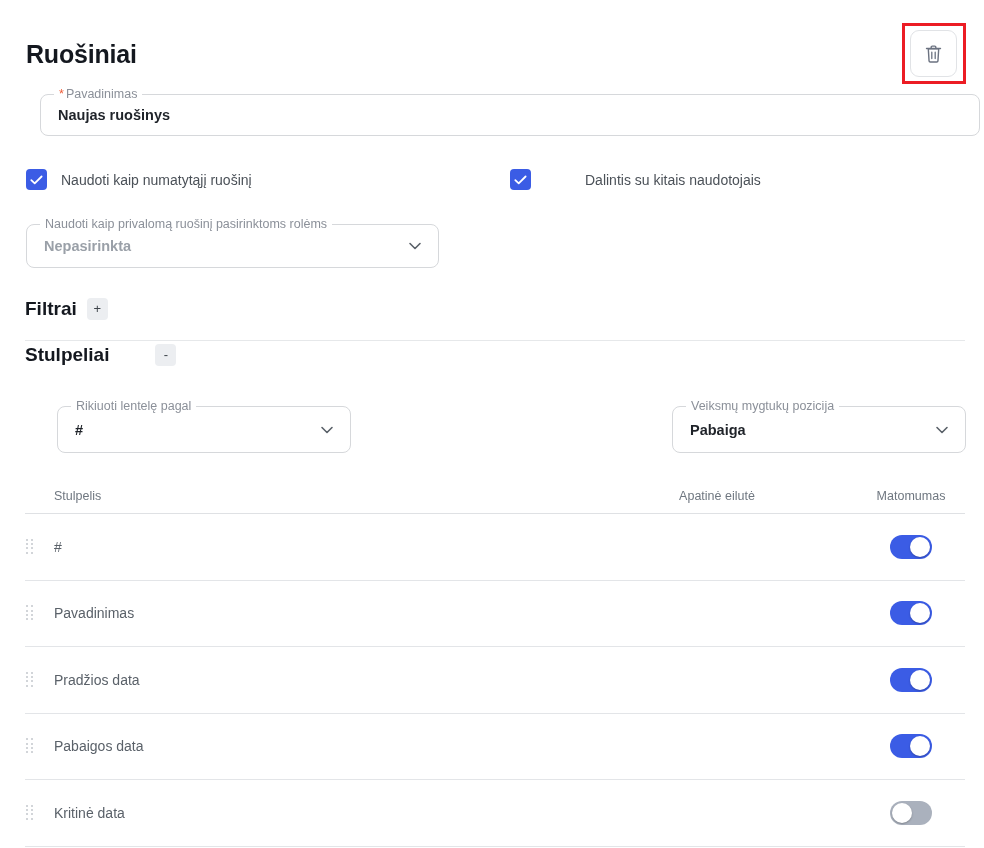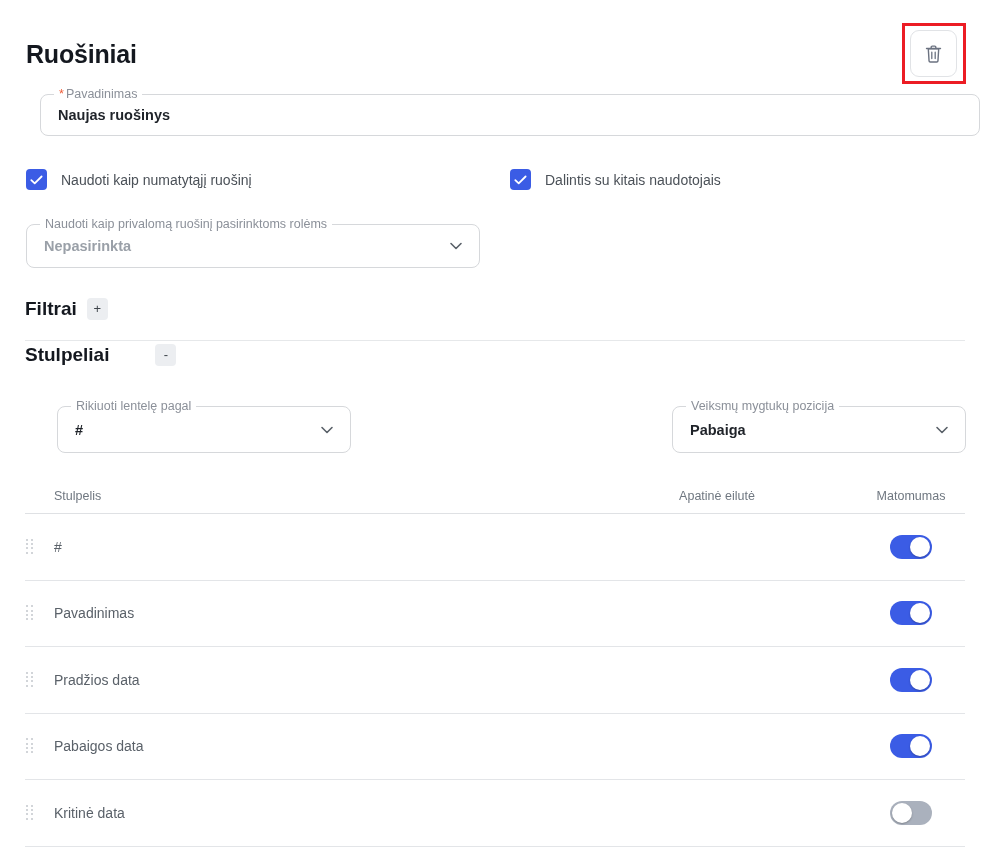--- a/index.html
+++ b/index.html
@@ -59,31 +59,31 @@
   }
   .field .value.muted { color: #9aa0a8; font-weight: 700; }
   .chevron {
     position: absolute; right: 14px; top: 50%;
     transform: translateY(-50%);
     width: 18px; height: 18px;
   }
   .chevron svg { display: block; }
 
   #title-field { left: 26px; top: 94px; width: 940px; height: 42px; margin-left: 14px; }
-  #roles-field { left: 26px; top: 224px; width: 454px; height: 44px; }
+  #roles-field { left: 26px; top: 224px; width: 413px; height: 44px; }
   #sort-field  { left: 25px; top: 406px; width: 294px; height: 47px; margin-left: 32px; }
   #order-field { left: 349px; top: 406px; width: 294px; height: 47px; }
   #actionpos-field { left: 672px; top: 406px; width: 294px; height: 47px; }
 
   
   .checkbox-row {
     position: absolute; display: flex; align-items: center;
   }
   #chk-default { left: 26px; top: 169px; }
-  #chk-share   { left: 510px; top: 169px; }
+  #chk-share   { left: 510px; top: 169px; gap: 40px; }
   .cbox {
     width: 21px; height: 21px; border-radius: 4px;
     background: #3b5ce5;
     display: flex; align-items: center; justify-content: center;
     cursor: pointer; flex: none;
   }
   .cbox svg { display: block; }
   .cbox-label {
     margin-left: 14px; font-size: 14px; color: #4b5158;
     white-space: nowrap;

